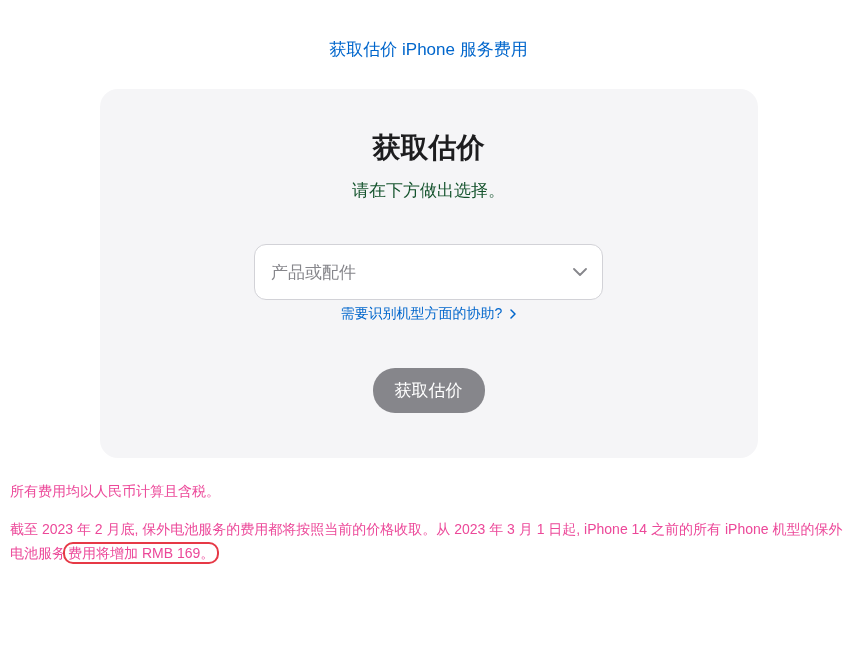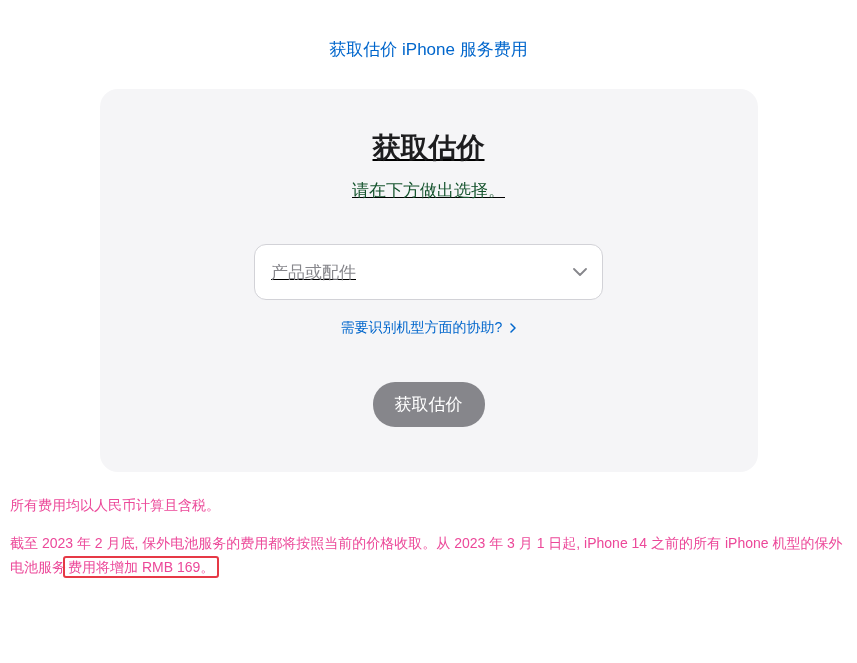--- a/index.html
+++ b/index.html
@@ -25,37 +25,36 @@
       text-decoration: none;
       cursor: pointer;
     }
     .card {
       width: 658px;
       margin: 28px auto 0 auto;
       background: #f5f5f7;
       border-radius: 18px;
       padding: 40px 50px 45px 50px;
       text-align: center;
-      text-decoration: underline;
     }
     .card-title {
       font-size: 28px;
       font-weight: 600;
       color: #1d1d1f;
       margin-bottom: 12px;
     }
     .card-subtitle {
       font-size: 17px;
       color: #14532d;
       margin-bottom: 42px;
     }
     .select-wrap {
       position: relative;
       width: 349px;
-      margin: 0 auto 17px auto;
+      margin: 0 auto 3px auto;
     }
     .select-field {
       width: 100%;
       height: 56px;
       border: 1px solid #d2d2d7;
       border-radius: 12px;
       background: #ffffff;
       padding: 0 40px 0 16px;
       font-size: 17px;
       color: #86868b;
@@ -105,21 +104,21 @@
       font-size: 14px;
       color: #ec4899;
       line-height: 1.7;
     }
     .footer-text p {
       margin-bottom: 14px;
     }
     .highlight-box {
       display: inline;
       border: 2px solid #e63946;
-      border-radius: 3px;
+      border-radius: 10px;
       padding: 1px 3px;
       margin-left: -3px;
     }
   </style>
 </head>
 <body>
 
 <div class="top-link">
   <a>获取估价 iPhone 服务费用</a>
 </div>

